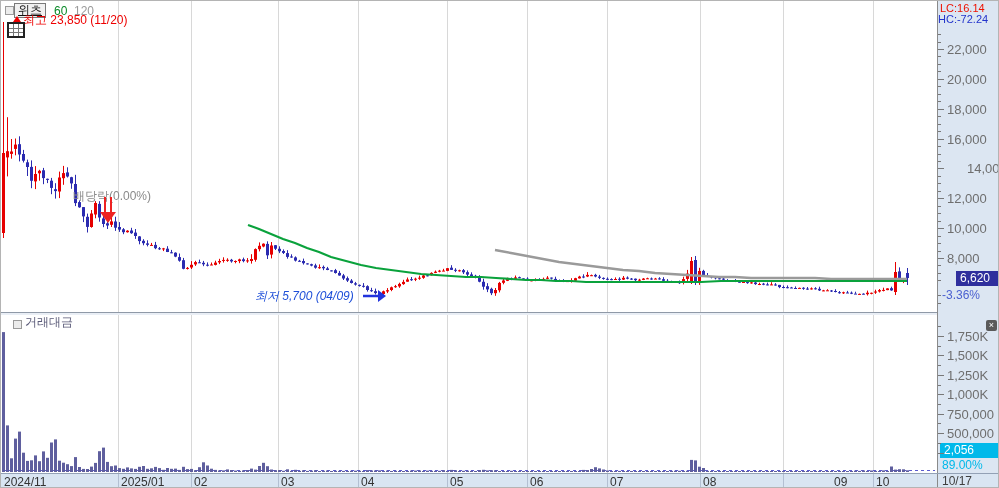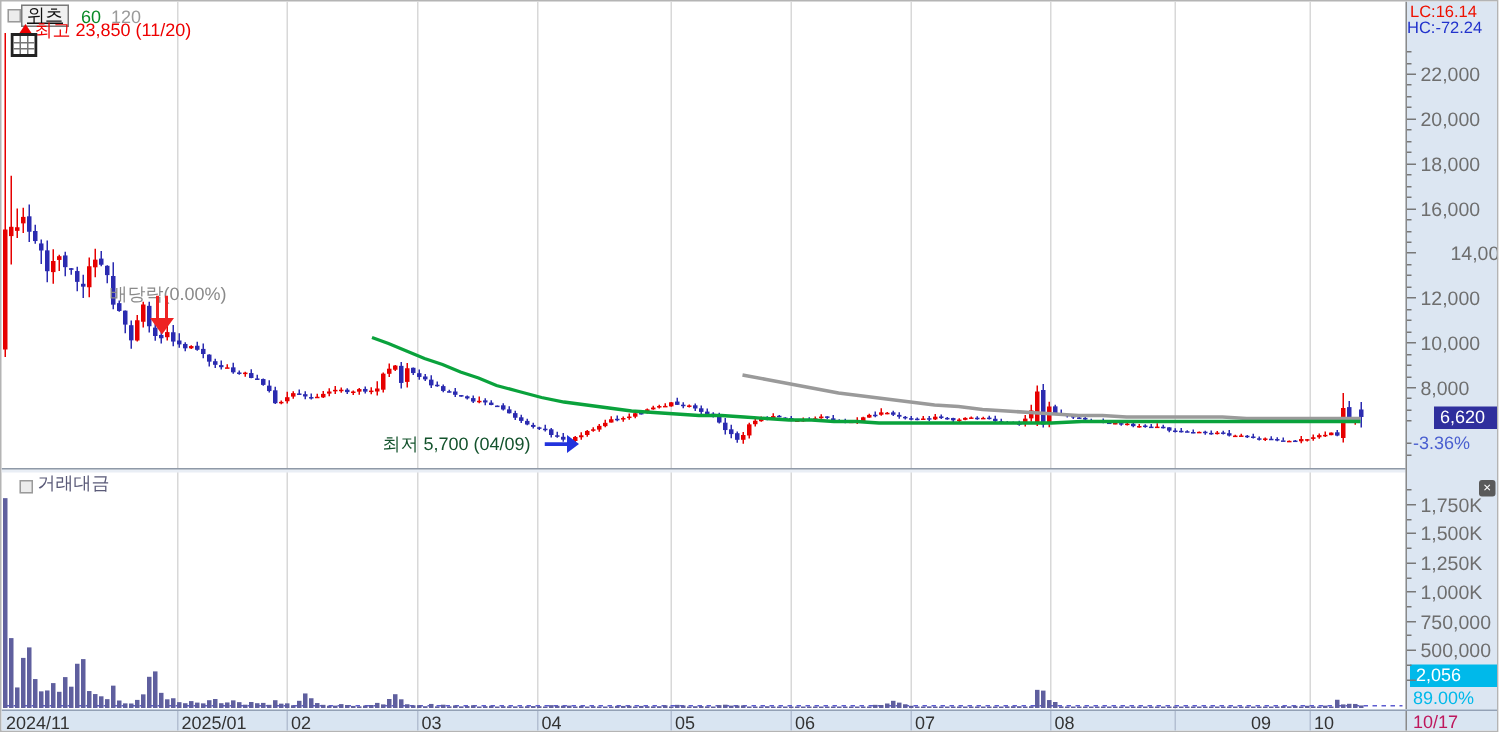--- a/index.html
+++ b/index.html
@@ -10,39 +10,39 @@
   #symbol-btn{left:13px;top:2px;height:13px;padding:0 3px;border:1px solid #7a7a7a;background:#f1f1f1;
     font-size:12px;line-height:13px;color:#111;text-decoration:underline;cursor:pointer;}
   .lbl{white-space:nowrap;}
   #ma-fast{left:53px;top:3px;font-size:12px;color:#0a8a28;}
   #ma-slow{left:73px;top:3px;font-size:12px;color:#9a9a9a;}
   #high-ann{left:22px;top:11px;font-size:12px;color:#ee0000;}
   #high-marker{left:12px;top:15px;width:0;height:0;border-left:4px solid transparent;border-right:4px solid transparent;border-bottom:6px solid #ee0000;}
   #grid-icon{left:6px;top:21px;}
   #exdiv-ann{left:72px;top:187px;font-size:12px;color:#8a8a8a;}
   #exdiv-arrow{left:98px;top:196px;}
-  #low-ann{left:254px;top:287px;font-size:12px;color:#14532d;}
+  #low-ann{left:254px;top:287px;font-size:12px;color:#1d4ed8;font-style:italic;}
   #low-arrow{left:362px;top:288px;}
   #vol-chk{left:12px;top:319px;}
   #vol-title{left:24px;top:313px;font-size:12px;color:#5a5a78;}
   #divider{left:0;top:311px;width:999px;height:3px;background:#e9eef5;border-top:1px solid #8f99a7;box-sizing:border-box;}
   #right-panel{left:936px;top:0;width:63px;height:472px;background:#dce6f2;border-left:1px solid #8a8a8a;box-sizing:border-box;}
   #lc-label{left:2px;top:1px;font-size:11px;color:#ee1100;}
   #hc-label{left:0px;top:12px;font-size:11px;color:#2233cc;}
   .tickdash{position:absolute;height:1px;background:#787878;}
   .ticklabel{position:absolute;left:9px;font-size:13px;color:#6e6e6e;white-space:nowrap;}
   #price-box{left:18px;top:270px;width:58px;height:15px;background:#2f2f9d;color:#ffffff;font-size:12px;line-height:15px;padding-left:4px;box-sizing:border-box;}
   #price-pct{left:4px;top:287px;font-size:12px;color:#4a5fd0;}
   #vol-close-btn{left:48px;top:319px;width:11px;height:11px;background:#5a5a5a;color:#ffffff;font-size:9px;line-height:10px;text-align:center;border-radius:2px;cursor:pointer;}
   #vol-box{left:2px;top:442px;width:58px;height:15px;background:#00b9ea;color:#ffffff;font-size:12px;line-height:15px;padding-left:4px;box-sizing:border-box;}
   #vol-pct{left:4px;top:457px;font-size:12px;color:#00b9ea;}
   #xaxis-strip{left:0;top:472px;width:999px;height:16px;background:#d9e5f2;border-top:1px solid #93a1b5;box-sizing:border-box;}
   .month-label{position:absolute;top:1px;font-size:12px;color:#333333;white-space:nowrap;}
   .strip-sep{position:absolute;top:0;width:1px;height:15px;background:#b3bfd2;}
-  #last-date{left:941px;top:473px;font-size:12px;color:#be185d;}
+  #last-date{left:941px;top:473px;font-size:12px;color:#404040;}
 </style>
 </head>
 <body>
 
 <div id="app">
 
   <svg id="chart-svg" width="936" height="472">
       <g>
         <line x1="117.5" y1="0" x2="117.5" y2="472" stroke="#d8d8d8"></line>
         <line x1="190.5" y1="0" x2="190.5" y2="472" stroke="#d8d8d8"></line>

